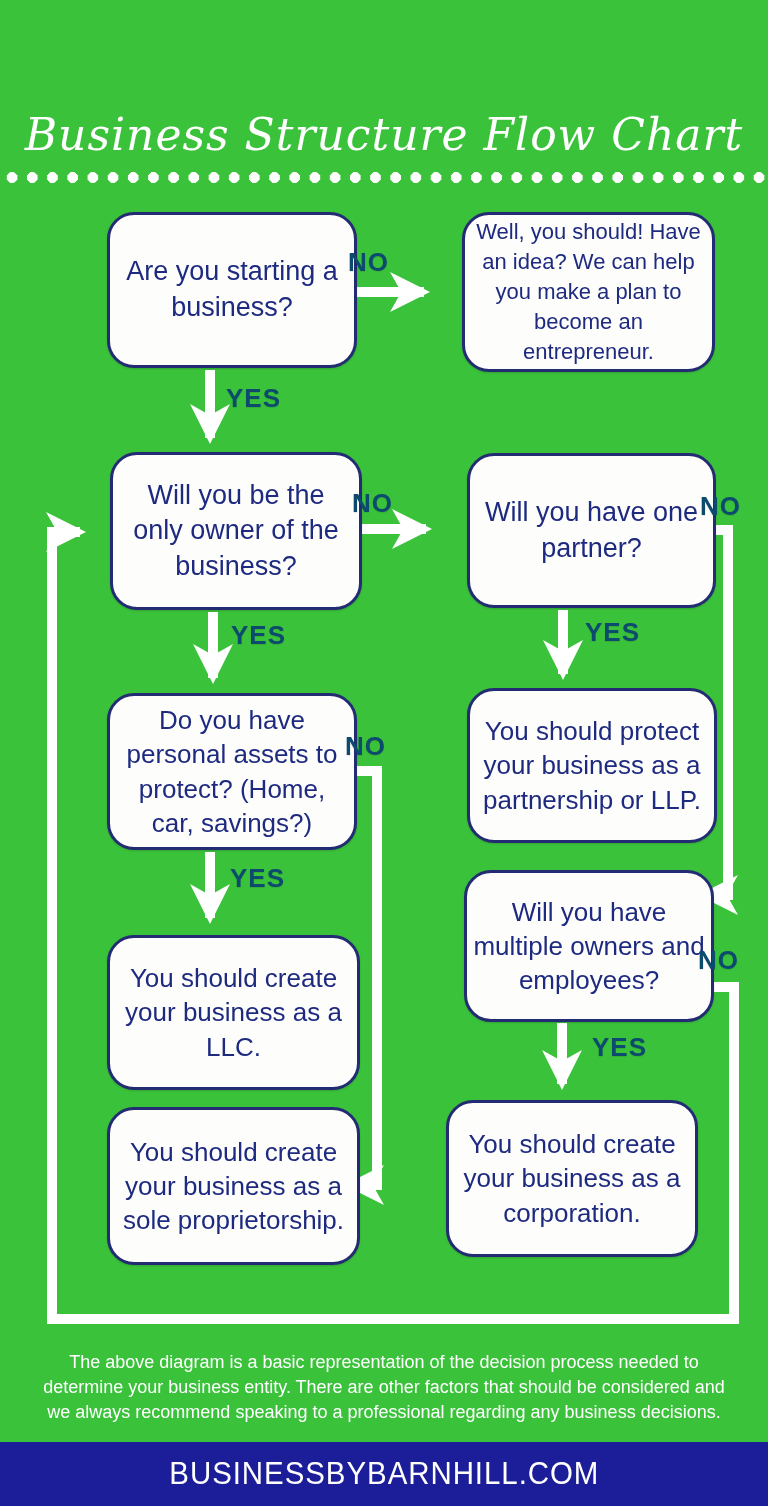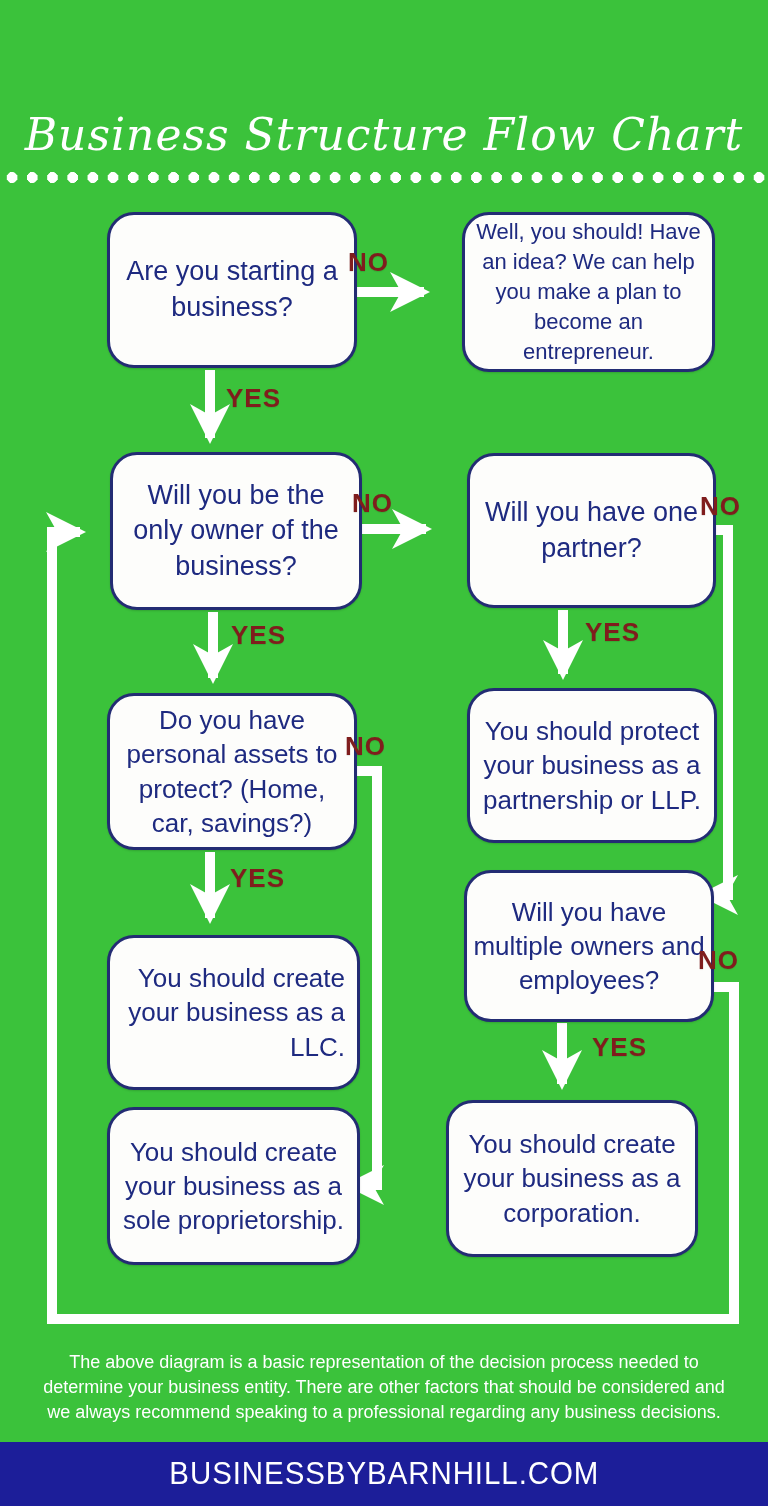--- a/index.html
+++ b/index.html
@@ -41,26 +41,26 @@
     box-shadow:0 1px 2px rgba(0,0,0,0.15);
     margin-left:22px;
   }
   .n1  { left:85px;  top:212px; width:250px; height:156px; font-size:27px; }
   .n2  { left:440px; top:212px; width:253px; height:160px; font-size:22px; line-height:1.36; padding:8px 9px; }
   .n3  { left:88px;  top:452px; width:252px; height:158px; font-size:27px; }
   .n4  { left:445px; top:453px; width:249px; height:155px; font-size:27px; }
   .n5  { left:85px;  top:693px; width:250px; height:157px; padding:24px 7px; }
   .n6  { left:445px; top:688px; width:250px; height:155px; }
   .n7  { left:442px; top:870px; width:250px; height:152px; padding:8px 6px; }
-  .n8  { left:85px;  top:935px; width:253px; height:155px;text-align:right; }
+  .n8  { left:85px;  top:935px; width:253px; height:155px; }
   .n9  { left:85px;  top:1107px; width:253px; height:158px; padding:8px 6px; }
   .n10 { left:424px; top:1100px; width:252px; height:157px; }
   
   .elabel {
-    position:absolute; color:#7f1d1d; font-weight:700; font-size:26px;
+    position:absolute; color:#0c4a6e; font-weight:700; font-size:26px;
     letter-spacing:1px; white-space:nowrap;
     text-shadow:0 1px 1px rgba(0,0,0,0.1);
   }
   .l-start-no    { left:348px; top:247px; }
   .l-start-yes   { left:226px; top:383px; }
   .l-owner-no    { left:352px; top:488px; }
   .l-owner-yes   { left:231px; top:620px; }
   .l-partner-yes { left:585px; top:617px; }
   .l-partner-no  { left:700px; top:491px; }
   .l-assets-no   { left:345px; top:731px; }

